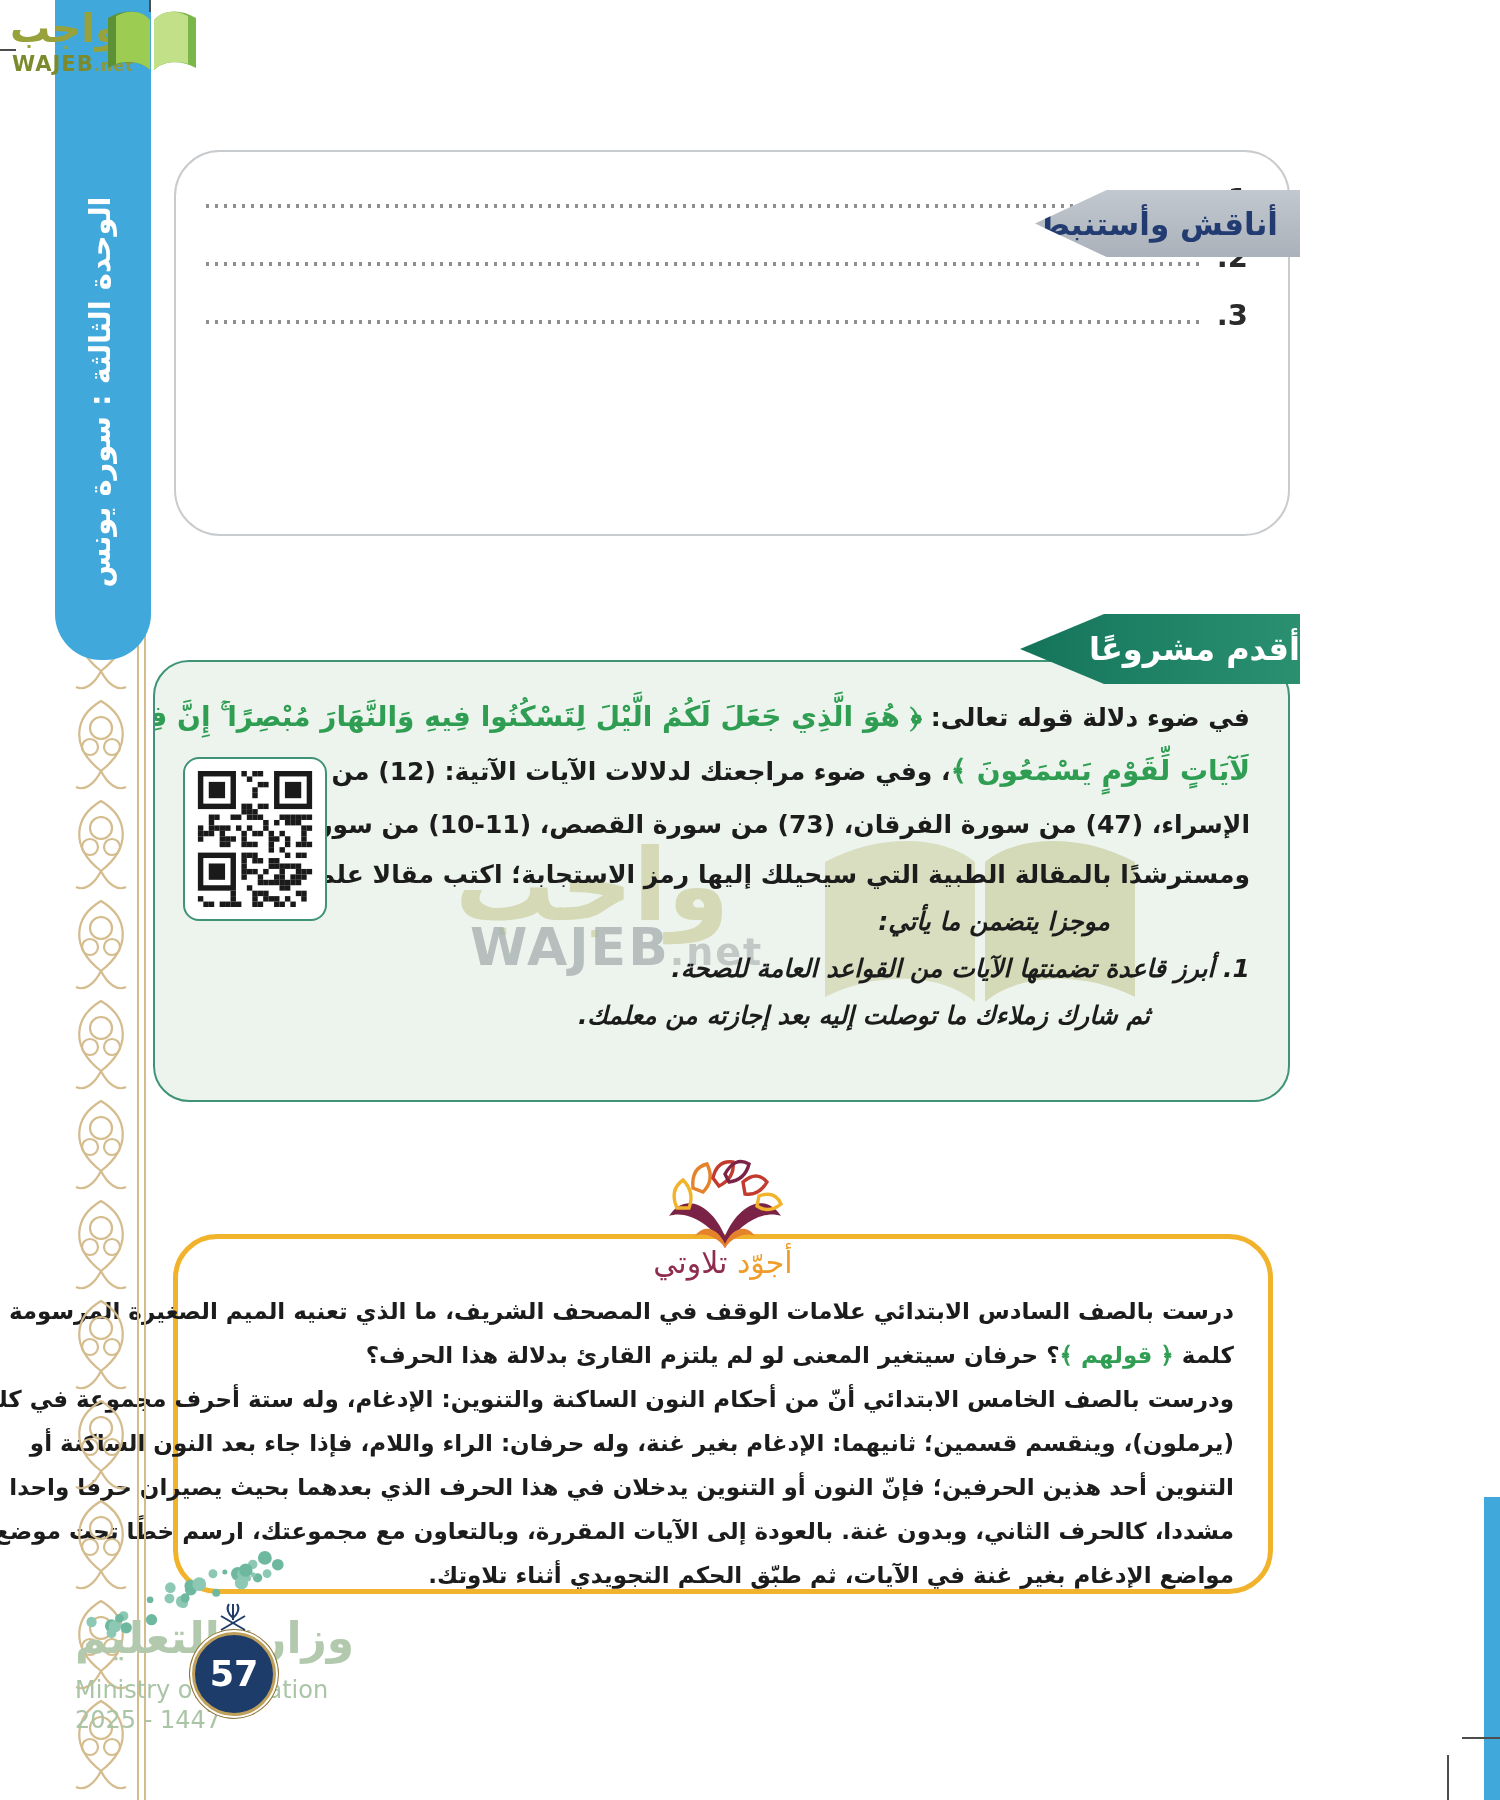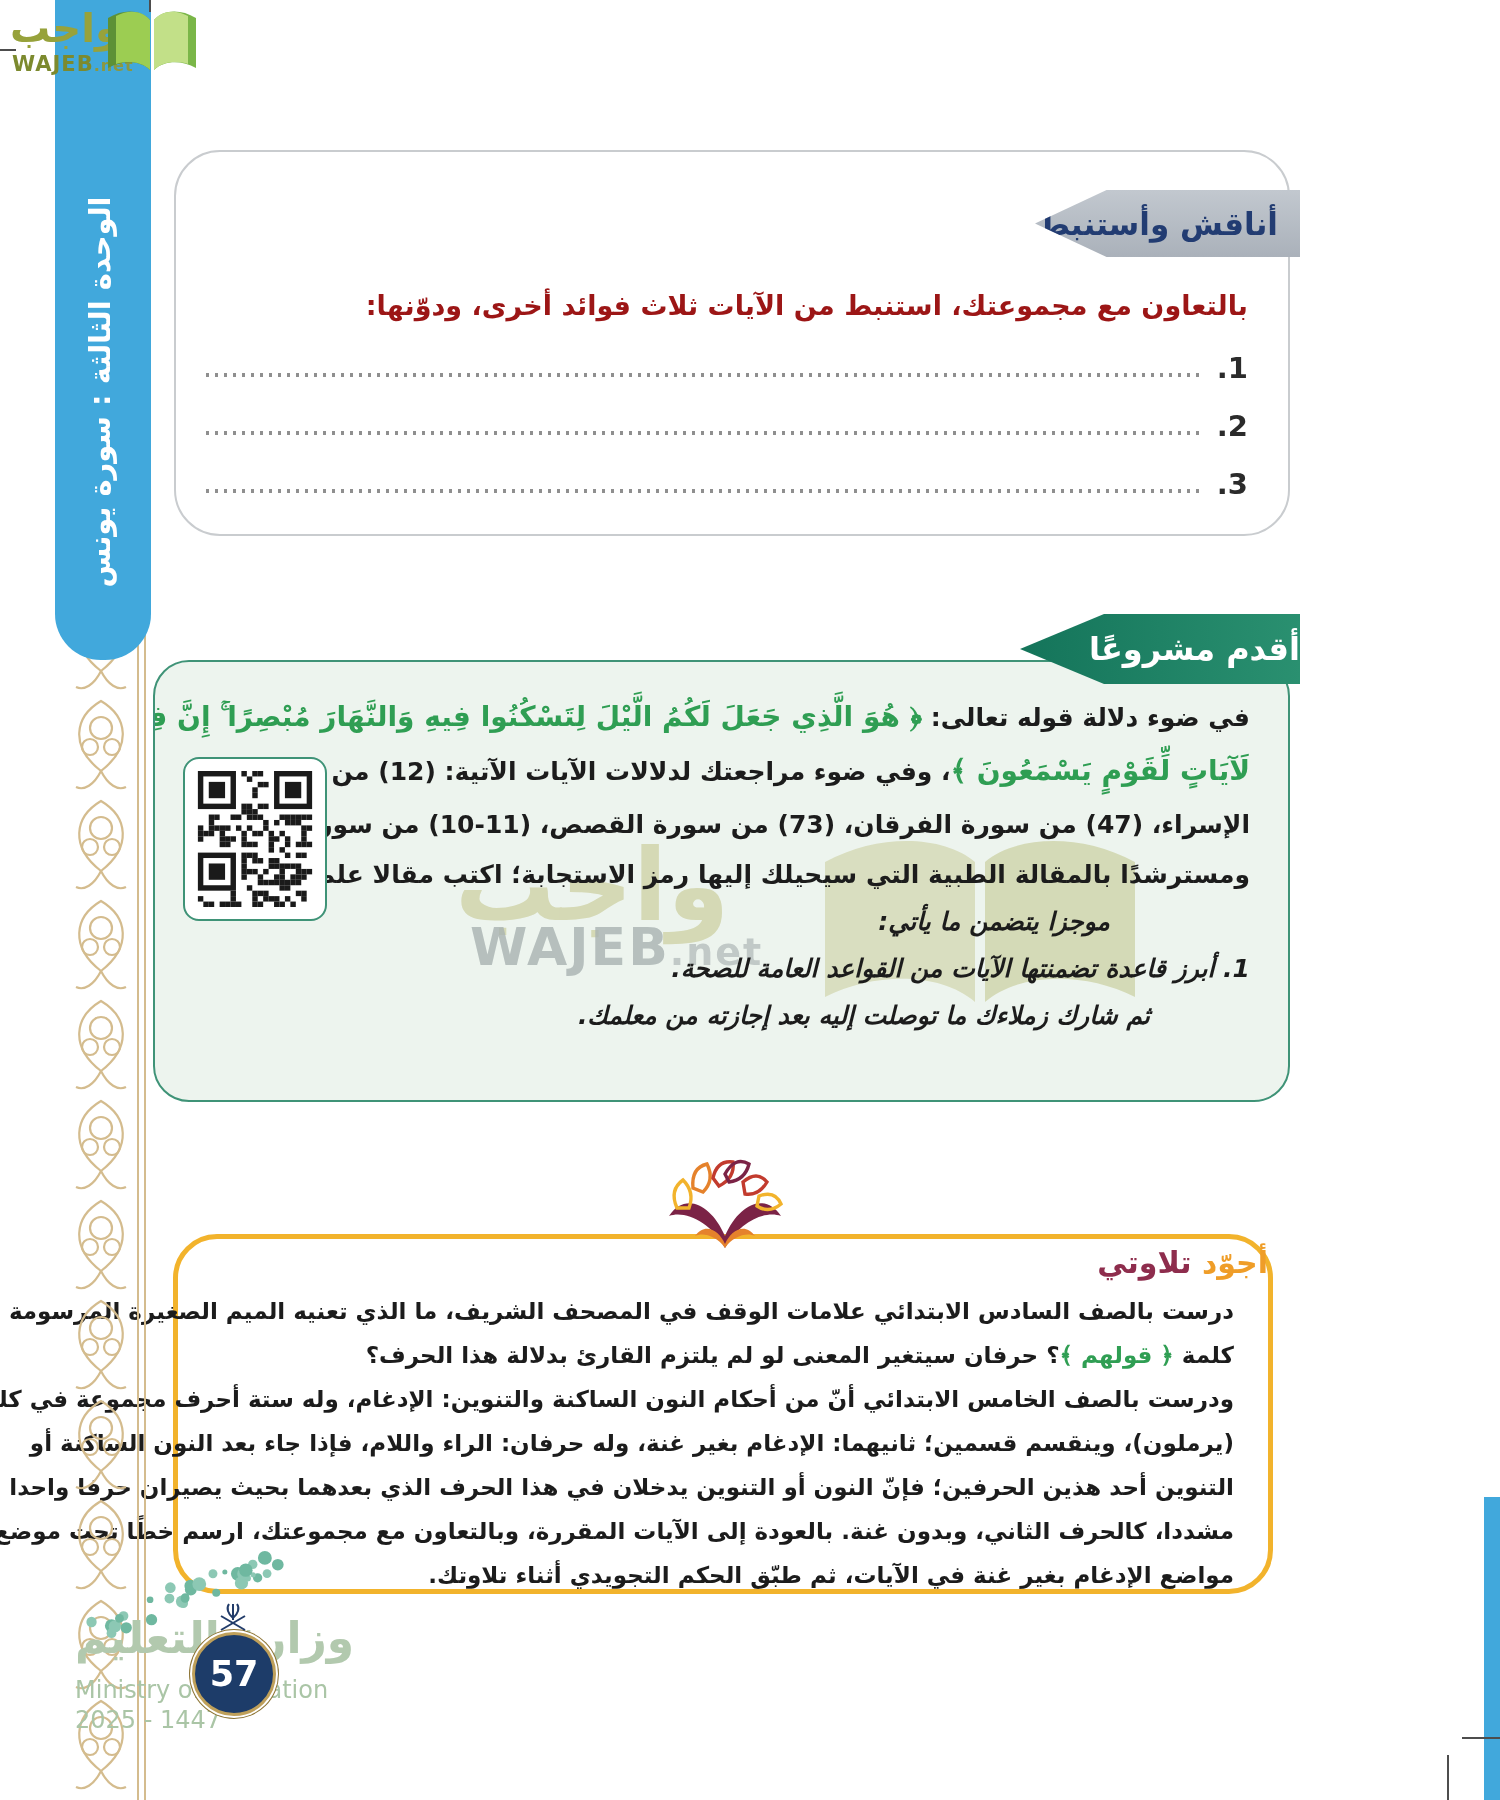--- a/index.html
+++ b/index.html
@@ -61,21 +61,21 @@
            border:2px solid #3f9377;border-radius:16px;z-index:3;display:flex;align-items:center;justify-content:center;}
   .watermark{position:absolute;z-index:1;direction:ltr;}
   .wm-ar{left:300px;top:165px;font-size:100px;font-weight:bold;color:#cdd0a2;opacity:.75;letter-spacing:8px;}
   .wm-latin{left:315px;top:255px;font-size:52px;font-weight:bold;color:#a9b3b2;opacity:.8;letter-spacing:2px;}
   .wm-tld{font-size:38px;color:#b7bfbe;}
   .wm-book{left:660px;top:160px;opacity:.6;}
 
   
   .tajweed-box{left:173px;top:1234px;width:1100px;height:360px;border:5px solid #f2b32c;
                border-radius:44px;background:#fff;}
-  .tajweed-title{position:absolute;top:6px;left:0;right:0;font-size:30px;font-weight:bold;}
+  .tajweed-title{position:absolute;top:6px;left:0;right:0;text-align:center;font-size:30px;font-weight:normal;}
   .tt-orange{color:#ef9d28;}
   .tt-maroon{color:#8e2d4d;}
   .tajweed-body{position:absolute;top:50px;left:30px;right:34px;}
   .tline{font-size:23px;font-weight:bold;color:#1c1c1c;line-height:44px;white-space:nowrap;
          text-align:justify;text-align-last:justify;}
   .tline.short{text-align:right;text-align-last:right;white-space:normal;}
   .green-word{color:#2f9e53;}
   .ornament{position:absolute;left:655px;top:1152px;z-index:5;}
 
   
@@ -139,21 +139,20 @@
     <svg class="logo-book" width="96" height="76" viewBox="0 0 96 76">
       <path d="M4,14 C20,4 38,6 46,16 L46,66 C36,56 18,56 4,64 Z" fill="#5d9136"></path>
       <path d="M12,12 C26,4 40,8 46,16 L46,66 C38,58 24,56 12,60 Z" fill="#9ccd52"></path>
       <path d="M92,14 C76,4 58,6 50,16 L50,66 C60,56 78,56 92,64 Z" fill="#7ab648"></path>
       <path d="M84,12 C70,4 56,8 50,16 L50,66 C58,58 72,56 84,60 Z" fill="#c2e088"></path>
     </svg>
   </div>
 
   <div class="roundbox discuss-box">
     <div class="discuss-inner">
-      <div class="discuss-instruction">بالتعاون مع مجموعتك، استنبط من الآيات ثلاث فوائد أخرى، ودوّنها:</div>
       <div class="answer-rows">
         <div class="answer-row">
           <span class="answer-num">1.</span>
           <span class="dotline"></span>
         </div>
         <div class="answer-row">
           <span class="answer-num">2.</span>
           <span class="dotline"></span>
         </div>
         <div class="answer-row">

